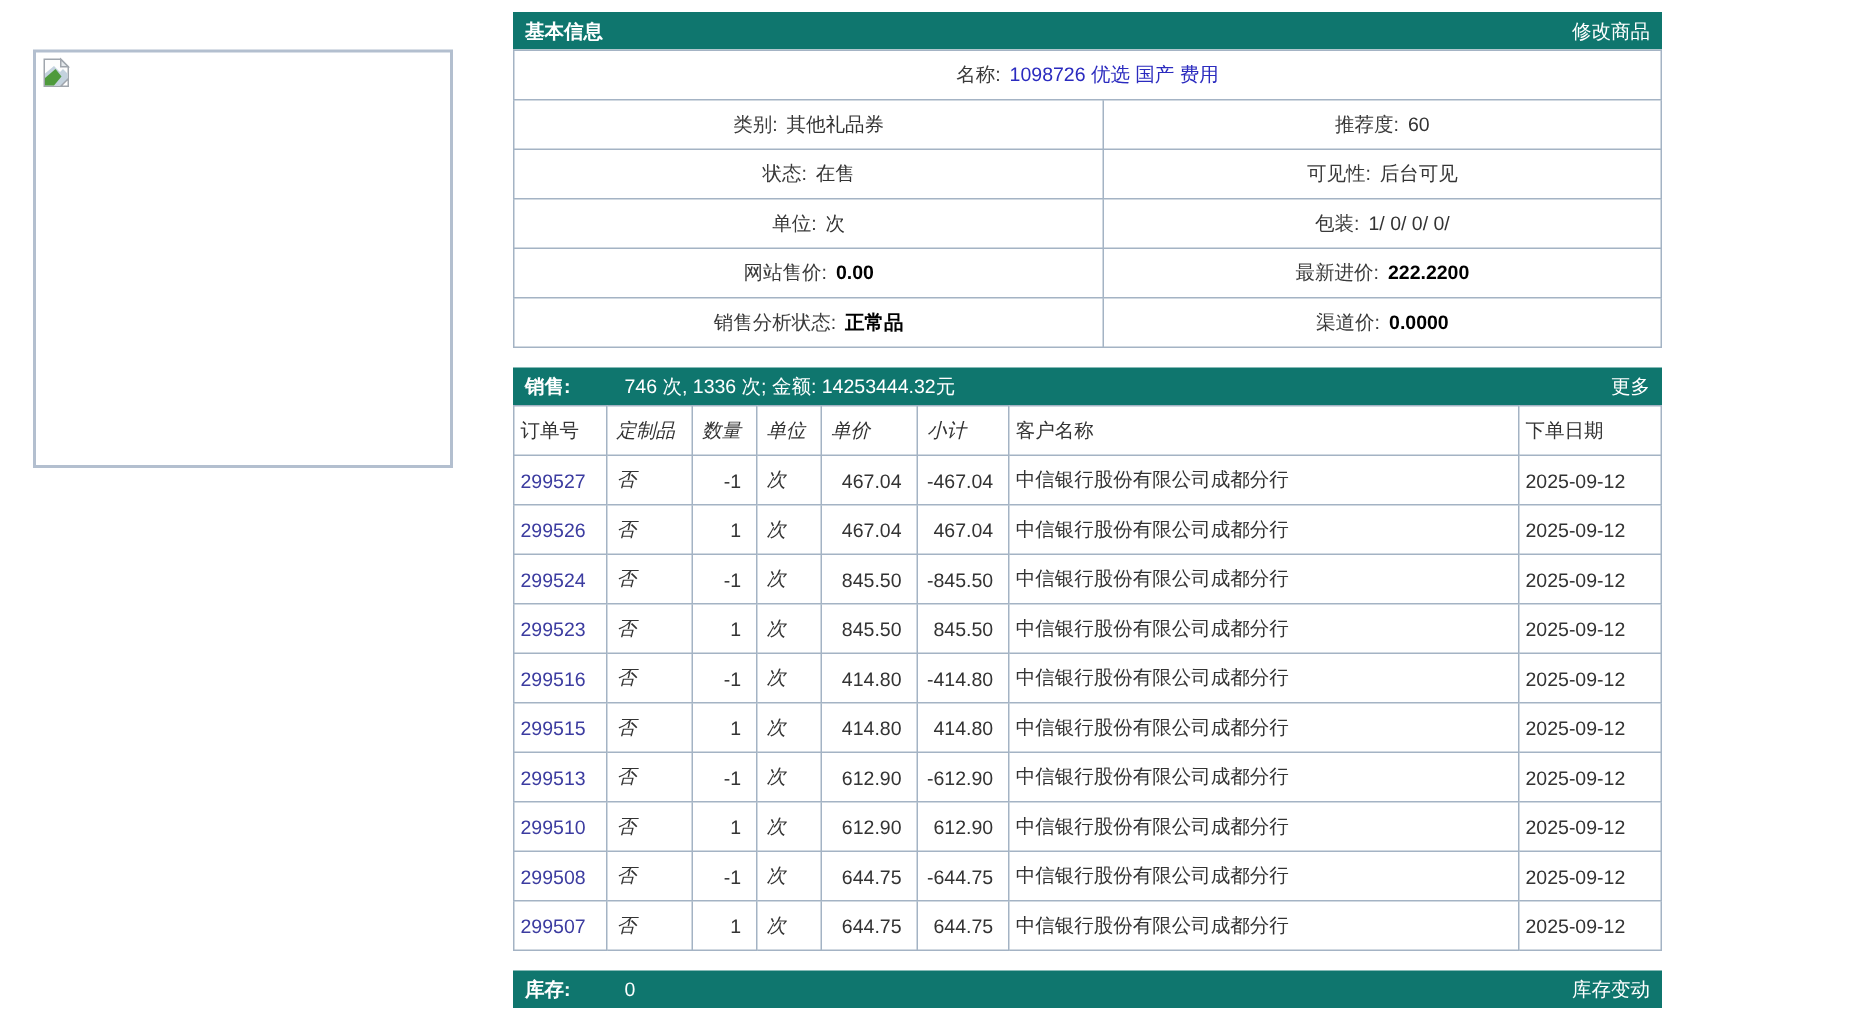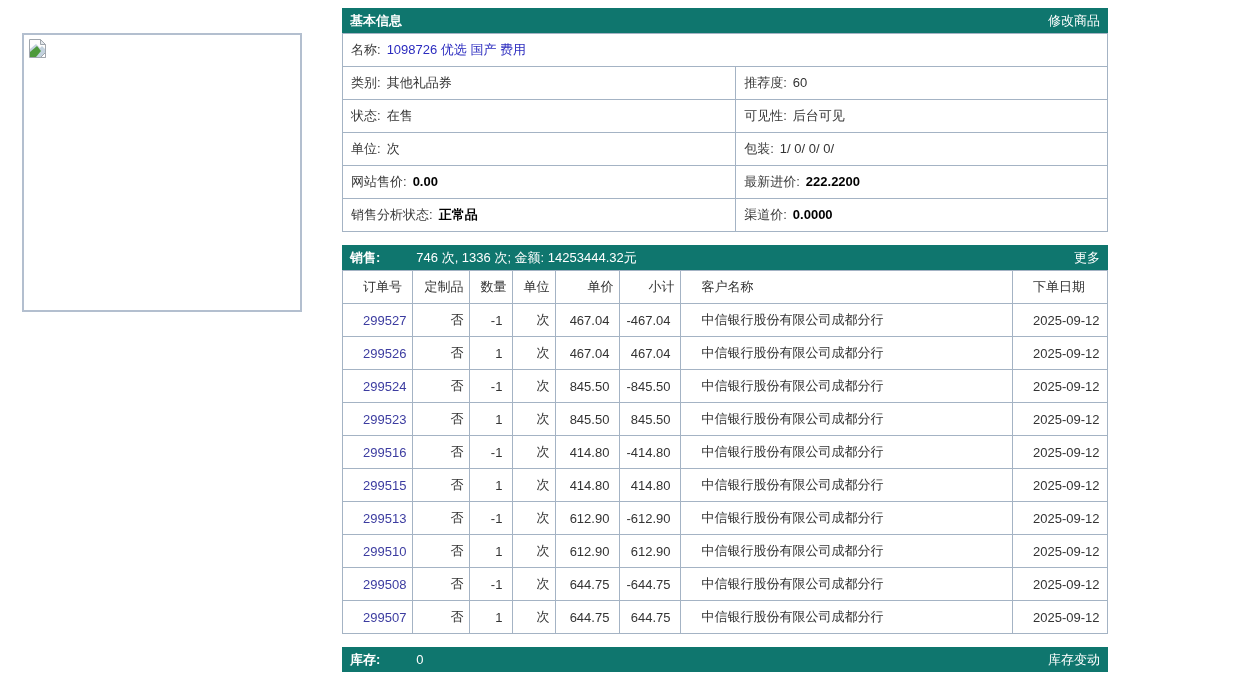--- a/index.html
+++ b/index.html
@@ -48,20 +48,21 @@
   }
   .gap { height: 13px; }
 
   
   table { border-collapse: collapse; width: 100%; background: #fff; }
   td, th { border: 1px solid #a4b3c4; }
   .info-table td {
     height: 33px;
     padding: 0 8px;
     vertical-align: middle;
+    text-align: center;
   }
   .info-table .cell-l { width: 51.4%; }
   .lbl { color: #3a3a3a; }
   .val { margin-left: 6px; color: #333; }
   .val.bold { font-weight: bold; color: #000; }
   a.name-link { color: #2b2bbf; text-decoration: none; margin-left: 6px; cursor: pointer; }
 
   
   .sales-table th {
     height: 33px;
@@ -69,23 +70,23 @@
     color: #333;
     padding: 0 6px;
     vertical-align: middle;
     text-align: left;
   }
   .sales-table td {
     height: 33px;
     padding: 0 6px;
     vertical-align: middle;
   }
-  .sales-table th.c, .sales-table td.c { text-align: right; }
+  .sales-table th.c, .sales-table td.c { text-align: left; font-style: italic; }
   .sales-table td.r { text-align: right; padding-right: 10px; }
-  .sales-table td.l, .sales-table th.l { text-align: left; padding-left: 20px; }
+  .sales-table td.l, .sales-table th.l { text-align: left; padding-left: 4px; }
   a.order-link { color: #3c3ca0; text-decoration: none; cursor: pointer; }
 
   .col-order    { width: 62px; }
   .col-custom   { width: 57px; }
   .col-qty      { width: 43px; }
   .col-unit     { width: 43px; }
   .col-price    { width: 64px; }
   .col-subtotal { width: 59px; }
   .col-customer { width: auto; }
   .col-date     { width: 95px; }

